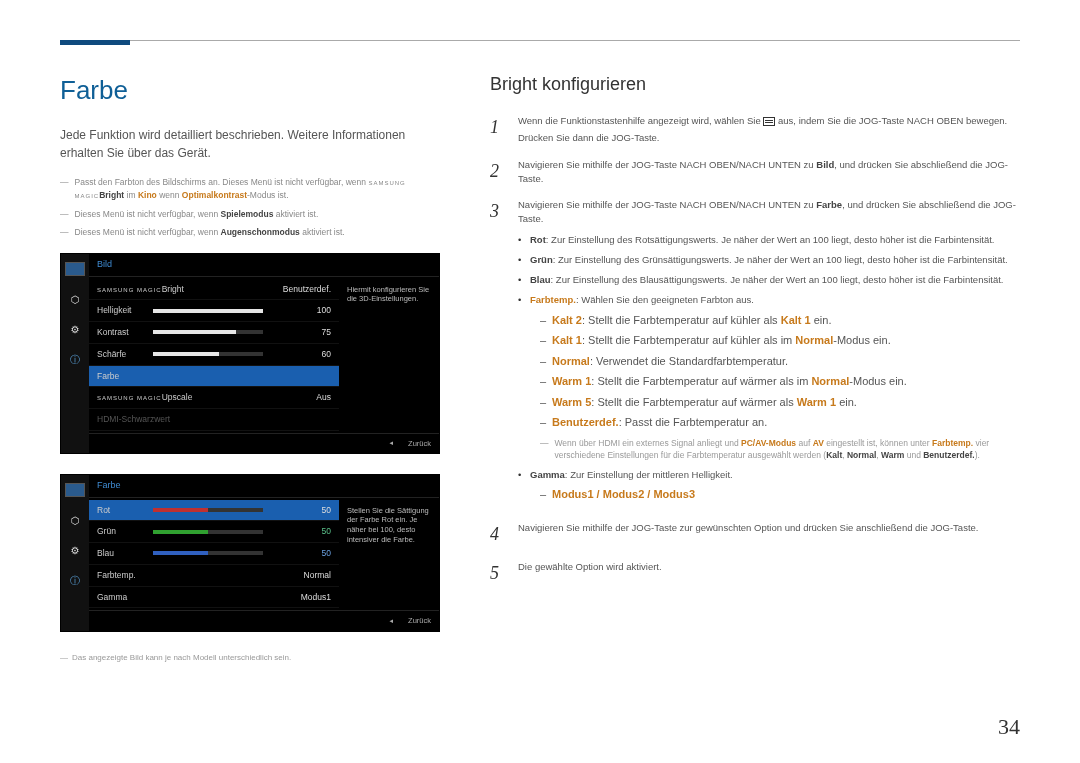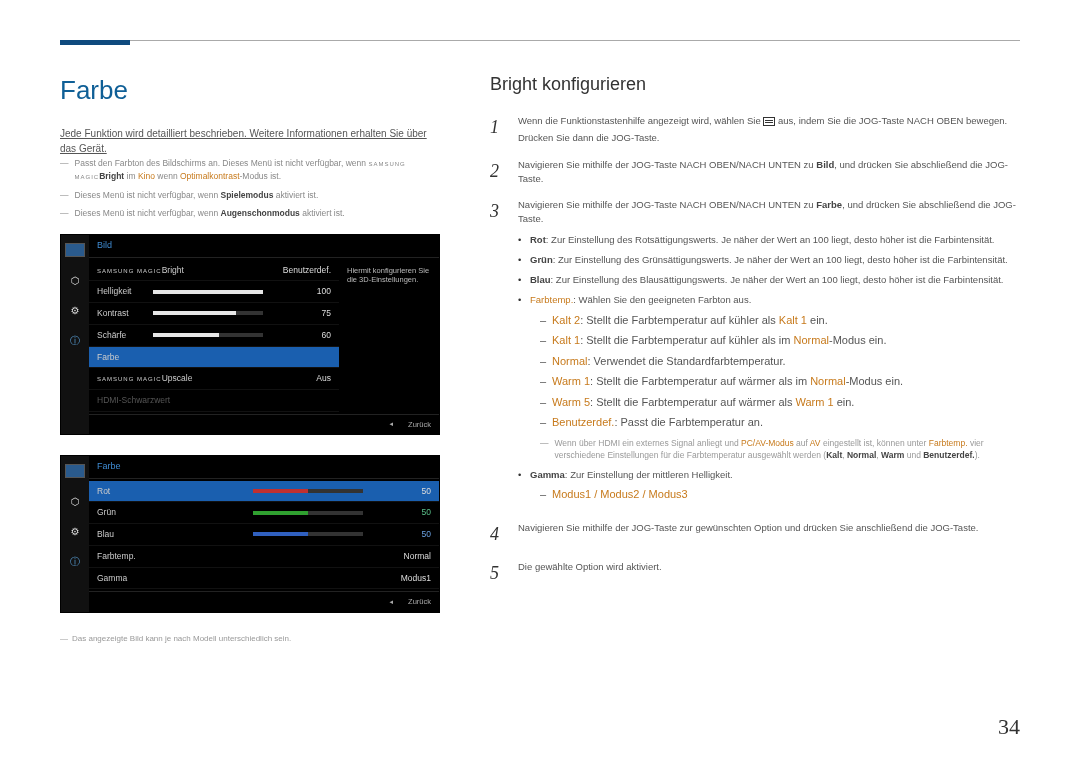--- a/index.html
+++ b/index.html
@@ -32,29 +32,29 @@
     font-weight: 400;
     color: #0f5f96;
     margin-bottom: 16px;
   }
   h2.subtitle {
     font-size: 18px;
     font-weight: 400;
     color: #333;
     margin-bottom: 16px;
   }
-  .intro { font-size: 10px; color: #555; margin-bottom: 1px; text-decoration: underline; }
+  .intro { font-size: 12px; color: #555; margin-bottom: 14px; }
   .note-list { margin: 0 0 14px 0; }
   .note-list .note-item {
     display: flex; gap: 6px; margin-bottom: 6px;
     font-size: 8.5px; color: #888;
   }
   .note-list .note-item .dash { color: #999; }
   .magic-word { font-size: 6px; letter-spacing: 1px; }
-  .orange { color: #c77a1c; font-weight: normal; }
+  .orange { color: #c77a1c; font-weight: bold; }
   .bold { font-weight: bold; color: #444; }
 
   
   .osd {
     background: #000;
     color: #ddd;
     font-size: 8px;
     padding: 1px;
     margin-bottom: 20px;
     width: 380px;
@@ -297,20 +297,21 @@
                 </div>
                 <div class="osd-row">
                   <span class="rlabel">Farbtemp.</span>
                   <span class="rvalue">Normal</span>
                 </div>
                 <div class="osd-row">
                   <span class="rlabel">Gamma</span>
                   <span class="rvalue">Modus1</span>
                 </div>
               </div>
+            <div class="osd-help">Stellen Sie die Sättigung der Farbe Rot ein. Je näher bei 100, desto intensiver die Farbe.</div>
           </div>
           <div class="osd-foot">
             <span class="tri">◂</span>
             <span>Zurück</span>
           </div>
         </div>
       </div>
     </div>
 
     <div class="footnote">

